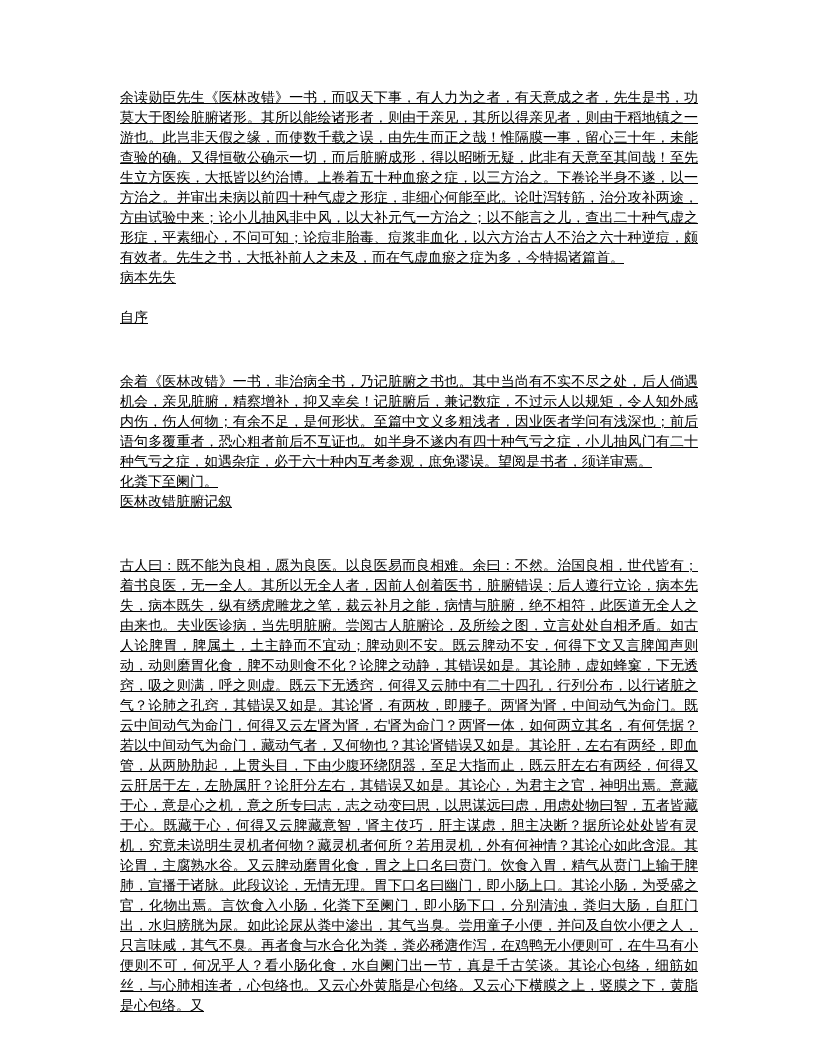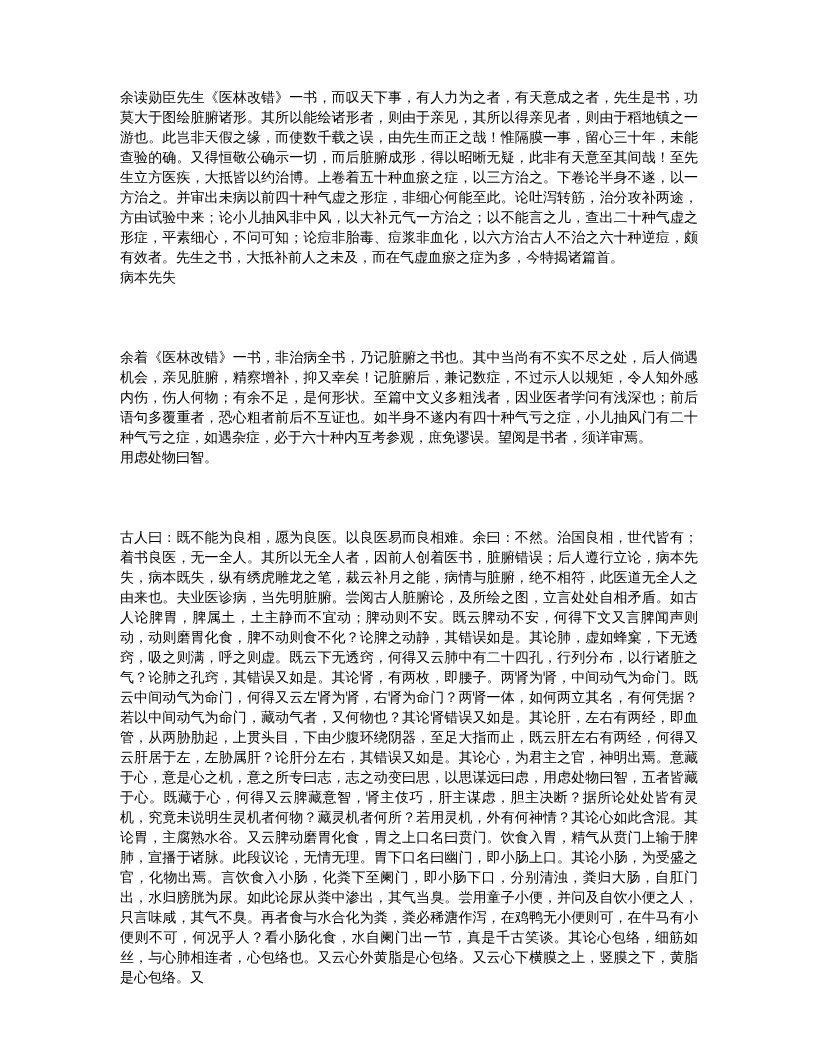--- a/index.html
+++ b/index.html
@@ -16,39 +16,42 @@
     .page {
       box-sizing: border-box;
       width: 816px;
       height: 1056px;
       padding: 88px 118px 8px 120px;
       font-family: "Liberation Serif", "DejaVu Serif", serif;
       font-size: 14px;
       line-height: 20px;
       color: #000000;
       overflow: hidden;
+      text-decoration: underline;
     }
     .para {
       margin: 0;
       text-align: justify;
       text-justify: inter-character;
       word-break: normal;
     }
     .gap-1 { margin-top: 20px; }  
-    .gap-2 { margin-top: 60px; }  
+    .gap-2 { margin-top: 44px; }  
   </style>
 </head>
 <body>
 
 <div class="page">
   <p class="para">余读勋臣先生《医林改错》一书，而叹天下事，有人力为之者，有天意成之者，先生是书，功莫大于图绘脏腑诸形。其所以能绘诸形者，则由于亲见，其所以得亲见者，则由于稻地镇之一游也。此岂非天假之缘，而使数千载之误，由先生而正之哉！惟隔膜一事，留心三十年，未能查验的确。又得恒敬公确示一切，而后脏腑成形，得以昭晰无疑，此非有天意至其间哉！至先生立方医疾，大抵皆以约治博。上卷着五十种血瘀之症，以三方治之。下卷论半身不遂，以一方治之。并审出未病以前四十种气虚之形症，非细心何能至此。论吐泻转筋，治分攻补两途，方由试验中来；论小儿抽风非中风，以大补元气一方治之；以不能言之儿，查出二十种气虚之形症，平素细心，不问可知；论痘非胎毒、痘浆非血化，以六方治古人不治之六十种逆痘，颇有效者。先生之书，大抵补前人之未及，而在气虚血瘀之症为多，今特揭诸篇首。</p>
 
   <p class="para">病本先失</p>
 
+  <p class="para gap-1">自序</p>
 
   <p class="para gap-2">余着《医林改错》一书，非治病全书，乃记脏腑之书也。其中当尚有不实不尽之处，后人倘遇机会，亲见脏腑，精察增补，抑又幸矣！记脏腑后，兼记数症，不过示人以规矩，令人知外感内伤，伤人何物；有余不足，是何形状。至篇中文义多粗浅者，因业医者学问有浅深也；前后语句多覆重者，恐心粗者前后不互证也。如半身不遂内有四十种气亏之症，小儿抽风门有二十种气亏之症，如遇杂症，必于六十种内互考参观，庶免谬误。望阅是书者，须详审焉。</p>
 
-  <p class="para">用虑处物曰智。</p>
+  <p class="para">化粪下至阑门。</p>
 
 
+  <p class="para">医林改错脏腑记叙</p>
 
   <p class="para gap-2">古人曰：既不能为良相，愿为良医。以良医易而良相难。余曰：不然。治国良相，世代皆有；着书良医，无一全人。其所以无全人者，因前人创着医书，脏腑错误；后人遵行立论，病本先失，病本既失，纵有绣虎雕龙之笔，裁云补月之能，病情与脏腑，绝不相符，此医道无全人之由来也。夫业医诊病，当先明脏腑。尝阅古人脏腑论，及所绘之图，立言处处自相矛盾。如古人论脾胃，脾属土，土主静而不宜动；脾动则不安。既云脾动不安，何得下文又言脾闻声则动，动则磨胃化食，脾不动则食不化？论脾之动静，其错误如是。其论肺，虚如蜂窠，下无透窍，吸之则满，呼之则虚。既云下无透窍，何得又云肺中有二十四孔，行列分布，以行诸脏之气？论肺之孔窍，其错误又如是。其论肾，有两枚，即腰子。两肾为肾，中间动气为命门。既云中间动气为命门，何得又云左肾为肾，右肾为命门？两肾一体，如何两立其名，有何凭据？若以中间动气为命门，藏动气者，又何物也？其论肾错误又如是。其论肝，左右有两经，即血管，从两胁肋起，上贯头目，下由少腹环绕阴器，至足大指而止，既云肝左右有两经，何得又云肝居于左，左胁属肝？论肝分左右，其错误又如是。其论心，为君主之官，神明出焉。意藏于心，意是心之机，意之所专曰志，志之动变曰思，以思谋远曰虑，用虑处物曰智，五者皆藏于心。既藏于心，何得又云脾藏意智，肾主伎巧，肝主谋虑，胆主决断？据所论处处皆有灵机，究竟未说明生灵机者何物？藏灵机者何所？若用灵机，外有何神情？其论心如此含混。其论胃，主腐熟水谷。又云脾动磨胃化食，胃之上口名曰贲门。饮食入胃，精气从贲门上输于脾肺，宣播于诸脉。此段议论，无情无理。胃下口名曰幽门，即小肠上口。其论小肠，为受盛之官，化物出焉。言饮食入小肠，化粪下至阑门，即小肠下口，分别清浊，粪归大肠，自肛门出，水归膀胱为尿。如此论尿从粪中渗出，其气当臭。尝用童子小便，并问及自饮小便之人，只言味咸，其气不臭。再者食与水合化为粪，粪必稀溏作泻，在鸡鸭无小便则可，在牛马有小便则不可，何况乎人？看小肠化食，水自阑门出一节，真是千古笑谈。其论心包络，细筋如丝，与心肺相连者，心包络也。又云心外黄脂是心包络。又云心下横膜之上，竖膜之下，黄脂是心包络。又</p>
 </div>
 
 </body></html>

